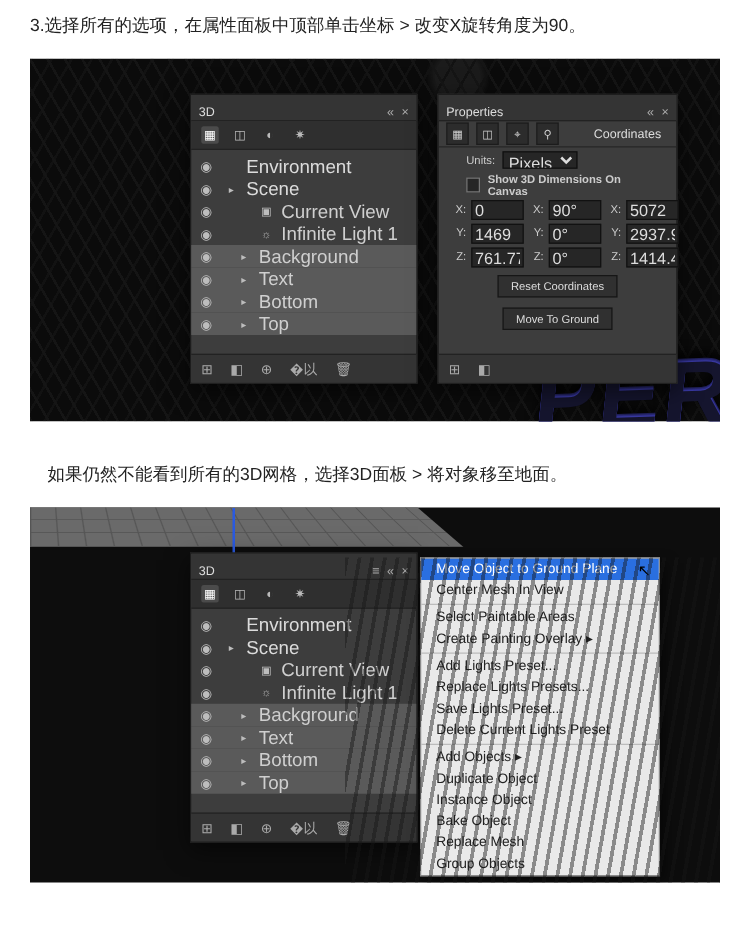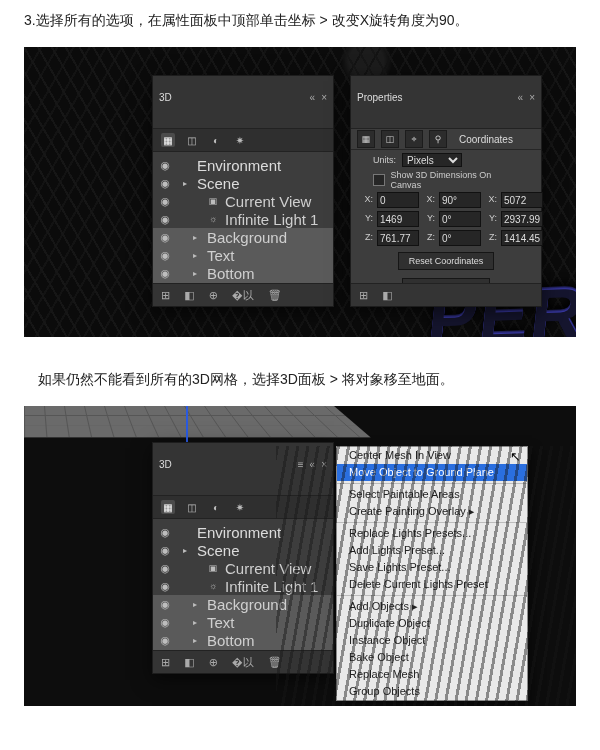--- a/index.html
+++ b/index.html
@@ -13,21 +13,21 @@
   .shot1::before{content:"";position:absolute;inset:0;
     background:
       repeating-linear-gradient(60deg,#202020 0 2px,transparent 2px 12px),
       repeating-linear-gradient(120deg,#1b1b1b 0 2px,transparent 2px 14px),
       radial-gradient(circle at 62% 5%,#2a2a2a 0 4%,transparent 6%);
     opacity:.55}
   
   .shot1 .bigtxt{position:absolute;right:-10px;bottom:-22px;font-weight:900;font-size:74px;letter-spacing:2px;color:#15152e;text-shadow:0 -1px 0 #3838a0,0 -2px 0 #2b2b7c,0 -3px 0 #202058,0 -6px 10px #000;transform:skew(-6deg,-2deg);pointer-events:none}
 
   .panel{position:absolute;background:#3d3d3d;border:1px solid #1d1d1d;box-shadow:0 6px 18px rgba(0,0,0,.55);color:#ccc;font-size:10px}
-  .panel .titlebar{display:flex;align-items:flex-start;height:20px;background:#343434;border-bottom:1px solid #222;padding:16px 6px;justify-content:space-between}
+  .panel .titlebar{display:flex;align-items:flex-end;height:20px;background:#343434;border-bottom:1px solid #222;padding:0 6px;justify-content:space-between}
   .panel .titlebar .ttl{font-size:10px;color:#ddd}
   .panel .titlebar .tbicons{display:flex;gap:6px;color:#aaa;font-size:10px}
   .panel .titlebar .tbicons span{cursor:default}
   .tabstrip{height:22px;background:#2f2f2f;display:flex;align-items:center;gap:10px;padding:0 8px;border-bottom:1px solid #222}
   .tabstrip .ticon{width:14px;height:14px;display:inline-flex;align-items:center;justify-content:center;color:#bbb;font-size:10px}
   .tabstrip .ticon.active{background:#4b4b4b;border-radius:2px;color:#fff}
 
   .tree{padding:4px 0}
   .trow{display:flex;align-items:center;height:18px;padding:0 6px;gap:6px}
   .trow.sel{background:#5a5a5a}
@@ -36,24 +36,24 @@
   .trow .indenter{display:inline-block}
   .trow .caret{width:8px;color:#bdbdbd;font-size:8px}
   .trow .tname{color:#dcdcdc;font-size:15px}
   .trow .tname.child{color:#cfcfcf}
 
   .panel .footer{position:absolute;left:0;right:0;bottom:0;height:22px;border-top:1px solid #222;background:#343434;display:flex;align-items:center;gap:14px;padding:0 8px;color:#aaa;font-size:11px}
 
   
   .props .modebar{display:flex;gap:6px;align-items:center;height:20px;padding:0 6px;border-bottom:1px solid #262626}
   .props .modebar .mbtn{width:16px;height:16px;background:#2c2c2c;border:1px solid #1c1c1c;display:inline-flex;align-items:center;justify-content:center;font-size:9px;color:#ccc}
-  .props .modebar .mlabel{margin-left:6px;color:#ddd}
+  .props .modebar .mlabel{margin-left:22px;color:#ddd}
   .props .row{display:flex;align-items:center;height:20px;padding:0 22px;gap:6px}
   .props .row label{color:#ccc;font-size:9px}
-  .props select,.props input[type=text]{background:#262626;border:1px solid #111;color:#ddd;font-size:10px;height:14px}
+  .props select,.props input[type=text]{background:#262626;border:1px solid #111;color:#ddd;font-size:13px;height:14px}
   .props select{width:60px}
   .props .cb{width:10px;height:10px;border:1px solid #777;background:#262626;display:inline-block}
   .grid3{display:grid;grid-template-columns:16px 38px 16px 38px 16px 38px;gap:3px 4px;padding:2px 6px}
   .grid3 .lab{color:#ccc;font-size:9px;text-align:right;line-height:15px}
   .grid3 input{width:36px;height:13px;background:#1f1f1f;border:1px solid #0d0d0d;color:#ddd;font-size:9px;padding:0 2px}
   .props .btnrow{display:flex;justify-content:center;padding:4px 0}
   .props .btnrow button{background:#303030;border:1px solid #161616;color:#ddd;font-size:9px;height:18px;padding:0 10px}
   .props .footer{justify-content:flex-start}
 
   
@@ -172,21 +172,21 @@
           <span class="mbtn">⌖</span>
           <span class="mbtn">⚲</span>
           <span class="mlabel">Coordinates</span>
         </div>
       <div class="row">
         <label>Units:</label>
         <select><option>Pixels</option></select>
       </div>
       <div class="row">
         <span class="cb"></span>
-        <label style="font-weight:400">Show 3D Dimensions On Canvas</label>
+        <label style="font-weight:700">Show 3D Dimensions On Canvas</label>
       </div>
       <div class="grid3" id="coordgrid">
           <span class="lab">X:</span>
           <input type="text" value="0" style="">
           <span class="lab">X:</span>
           <input type="text" value="90°" style="">
           <span class="lab">X:</span>
           <input type="text" value="5072" style="">
           <span class="lab">Y:</span>
           <input type="text" value="1469" style="">
@@ -291,28 +291,28 @@
           <span>⊞</span>
           <span>◧</span>
           <span>⊕</span>
           <span>�以</span>
           <span>🗑</span>
         </div>
     </div>
 
     <div class="ctxmenu" id="ctxmenu" style="left:312px;top:40px">
       <span class="cursor" style="right:6px;top:2px">↖</span>
-    <div class="mi">Center Mesh In View</div>
-        <div class="mi hi">Move Object to Ground Plane</div>
+    <div class="mi hi">Move Object to Ground Plane</div>
+        <div class="mi">Center Mesh In View</div>
         <div class="sep"></div>
         <div class="mi">Select Paintable Areas</div>
         <div class="mi">Create Painting Overlay  ▸</div>
         <div class="sep"></div>
+        <div class="mi">Add Lights Preset...</div>
         <div class="mi">Replace Lights Presets...</div>
-        <div class="mi">Add Lights Preset...</div>
         <div class="mi">Save Lights Preset...</div>
         <div class="mi">Delete Current Lights Preset</div>
         <div class="sep"></div>
         <div class="mi">Add Objects  ▸</div>
         <div class="mi">Duplicate Object</div>
         <div class="mi">Instance Object</div>
         <div class="mi">Bake Object</div>
         <div class="mi">Replace Mesh</div>
         <div class="mi">Group Objects</div>
       </div>

